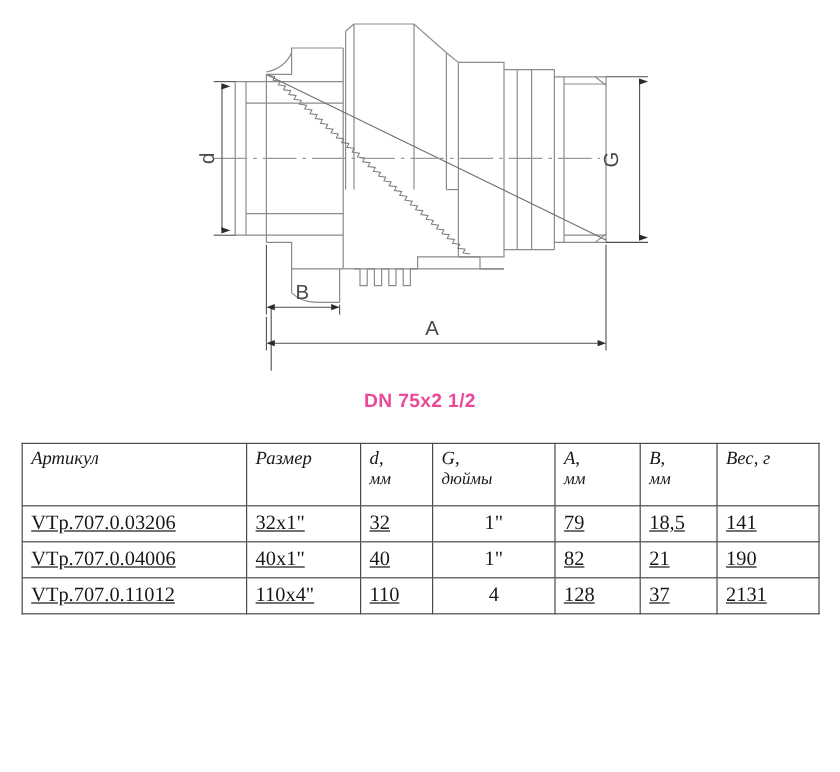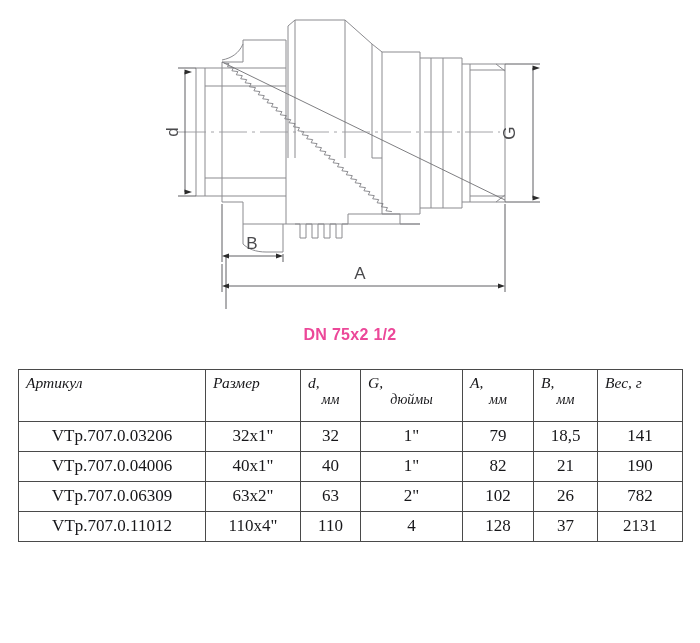--- a/index.html
+++ b/index.html
@@ -68,37 +68,36 @@
     font-weight: normal;
     text-align: left;
     height: 44px;
     vertical-align: top;
     padding-top: 5px;
     font-size: 15.5px;
   }
   table.spec thead th .hl2 {
     display: block;
     font-size: 14px;
-    text-align: center;
   }
   table.spec tbody td {
     height: 25px;
     font-size: 17px;
   }
   
   .c-art   { width: 187px; }
   .c-size  { width: 95px; }
   .c-d     { width: 60px; }
   .c-g     { width: 102px; }
   .c-a     { width: 71px; }
   .c-b     { width: 64px; }
   .c-w     { width: 85px; }
 
   td.center { text-align: center; }
-  td.left   { text-align: center; }
+  td.left   { text-align: left; text-decoration: underline; }
 
   
   .frac {
     display: inline-block;
     position: relative;
     width: 0.78em;
     height: 1em;
     vertical-align: -0.05em;
     margin: 0 0.03em;
   }
@@ -309,29 +308,20 @@
         <tr>
           <td class="left">VTp.707.0.04006</td>
           <td class="left">40x1"</td>
           <td class="left">40</td>
           <td class="center">1"</td>
           <td class="left">82</td>
           <td class="left">21</td>
           <td class="left">190</td>
         </tr>
         <tr>
-          <td class="left">VTp.707.0.06309</td>
-          <td class="left">63x2"</td>
-          <td class="left">63</td>
-          <td class="center">2"</td>
-          <td class="left">102</td>
-          <td class="left">26</td>
-          <td class="left">782</td>
-        </tr>
-        <tr>
           <td class="left">VTp.707.0.11012</td>
           <td class="left">110x4"</td>
           <td class="left">110</td>
           <td class="center">4</td>
           <td class="left">128</td>
           <td class="left">37</td>
           <td class="left">2131</td>
         </tr>
       </tbody>
   </table>

